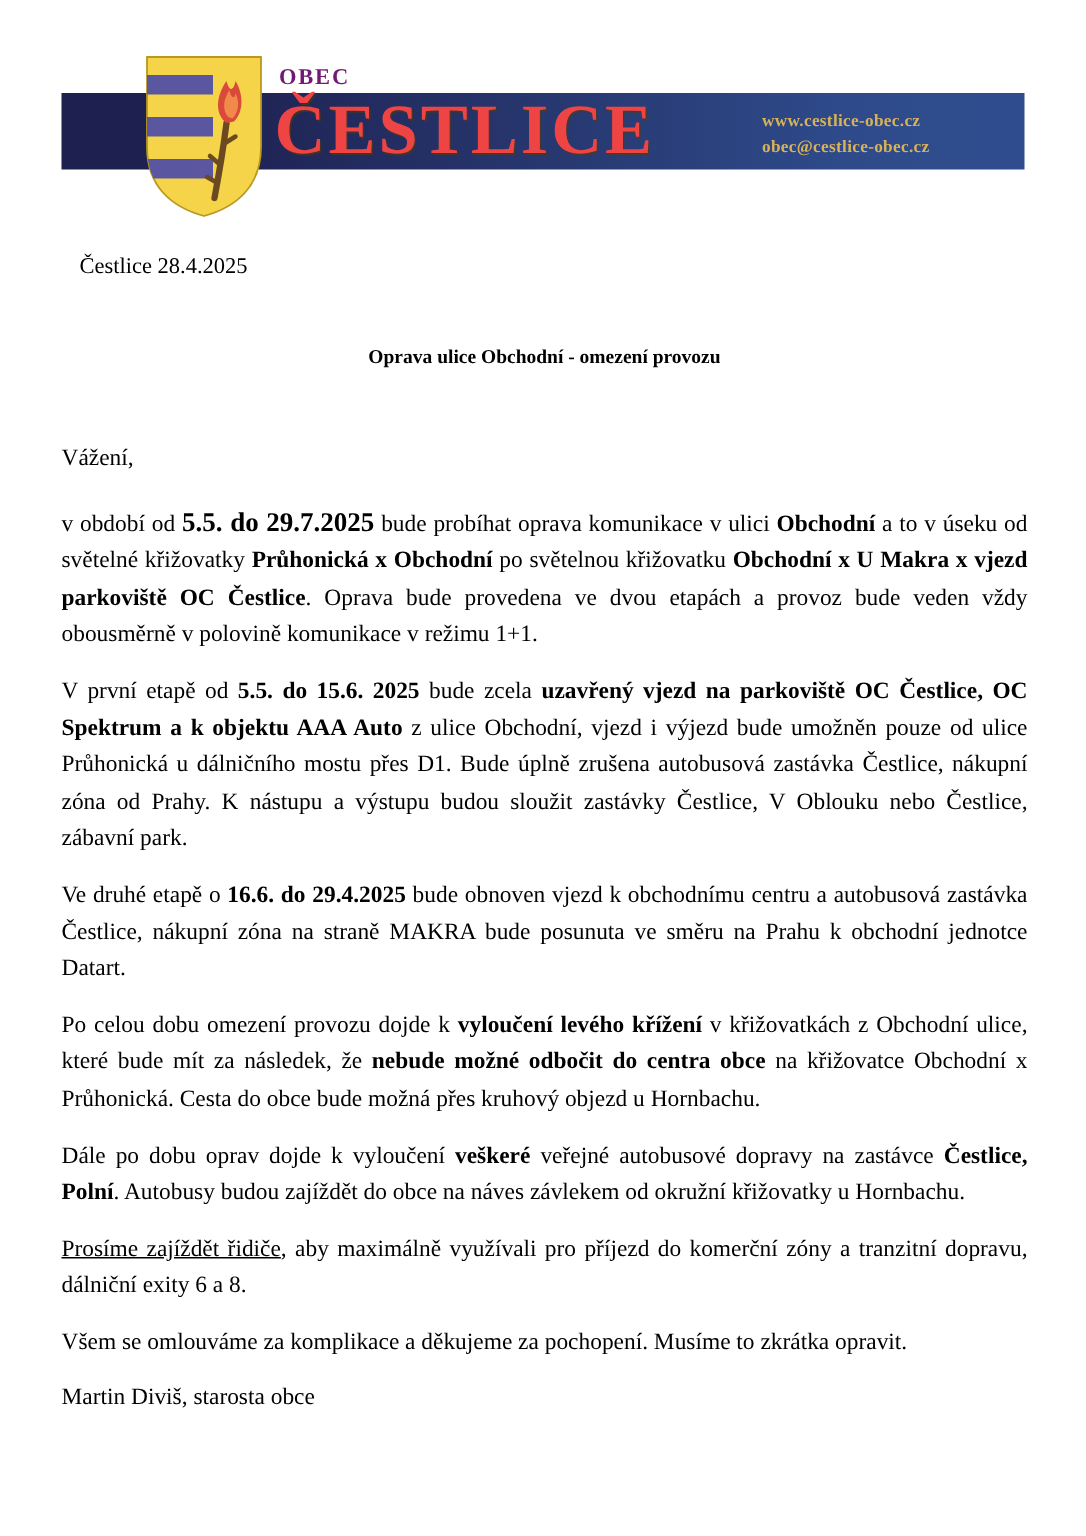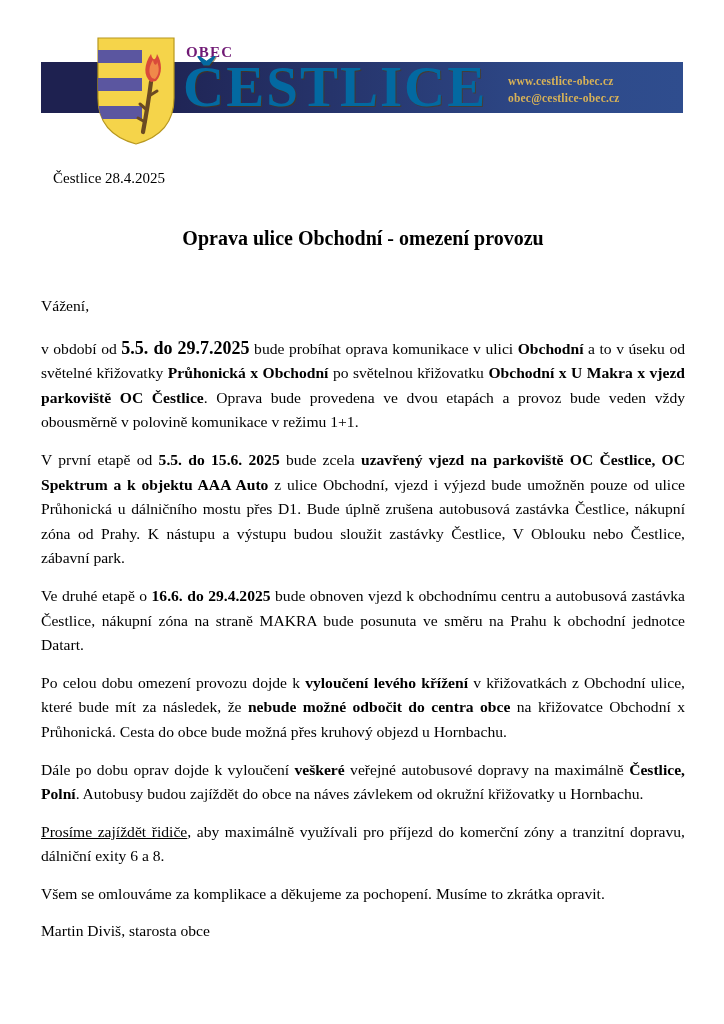--- a/index.html
+++ b/index.html
@@ -53,24 +53,24 @@
     letter-spacing: 1.2px;
     color: #701a75;
     z-index: 4;
   }
   .cestlice-word {
     position: absolute;
     left: 183px;
     top: 64px;
     font-family: "Liberation Serif", "DejaVu Serif", serif;
     font-weight: bold;
-    font-size: 57px;
+    font-size: 47px;
     line-height: 46px;
     letter-spacing: 2px;
-    color: #0369a1;
+    color: #ef4444;
     z-index: 4;
     text-shadow: 1px 1px 0 rgba(90,60,0,0.55);
   }
   .contact {
     position: absolute;
     left: 508px;
     top: 73px;
     z-index: 4;
     font-family: "Liberation Serif", "DejaVu Serif", serif;
     font-weight: bold;
@@ -87,21 +87,21 @@
     top: 168px;
     width: 644px;
   }
   .date-line {
     font-size: 15px;
     line-height: 20px;
     margin: 0 0 38px 12px;
   }
   .doc-title {
     text-align: center;
-    font-size: 20px;
+    font-size: 13px;
     font-weight: bold;
     line-height: 24px;
     margin: 0 0 44px 0;
   }
   p.para {
     font-size: 15.6px;
     line-height: 24.6px;
     text-align: justify;
     margin: 0 0 13px 0;
     hyphens: none;
@@ -169,20 +169,20 @@
   <p class="para salutation">Vážení,</p>
 
   <p class="para"><span>v období od </span><span class="big-bold">5.5. do 29.7.2025</span><span> bude probíhat oprava komunikace v ulici </span><b>Obchodní</b><span> a to v úseku od světelné křižovatky </span><b>Průhonická x Obchodní</b><span> po světelnou křižovatku </span><b>Obchodní x U Makra x vjezd parkoviště OC Čestlice</b><span>. Oprava bude provedena ve dvou etapách a provoz bude veden vždy obousměrně v polovině komunikace v režimu 1+1.</span></p>
 
   <p class="para"><span>V první etapě od </span><b>5.5. do 15.6. 2025</b><span> bude zcela </span><b>uzavřený vjezd na parkoviště OC Čestlice, OC Spektrum a k objektu AAA Auto</b><span> z ulice Obchodní, vjezd i výjezd bude umožněn pouze od ulice Průhonická u dálničního mostu přes D1. Bude úplně zrušena autobusová zastávka Čestlice, nákupní zóna od Prahy. K nástupu a výstupu budou sloužit zastávky Čestlice, V Oblouku nebo Čestlice, zábavní park.</span></p>
 
   <p class="para"><span>Ve druhé etapě o </span><b>16.6. do 29.4.2025</b><span> bude obnoven vjezd k obchodnímu centru a autobusová zastávka Čestlice, nákupní zóna na straně MAKRA bude posunuta ve směru na Prahu k obchodní jednotce Datart.</span></p>
 
   <p class="para"><span>Po celou dobu omezení provozu dojde k </span><b>vyloučení levého křížení</b><span> v křižovatkách z Obchodní ulice, které bude mít za následek, že </span><b>nebude možné odbočit do centra obce</b><span> na křižovatce Obchodní x Průhonická. Cesta do obce bude možná přes kruhový objezd u Hornbachu.</span></p>
 
-  <p class="para"><span>Dále po dobu oprav dojde k vyloučení </span><b>veškeré</b><span> veřejné autobusové dopravy na maximálně </span><b>Čestlice, Polní</b><span>. Autobusy budou zajíždět do obce na náves závlekem od okružní křižovatky u Hornbachu.</span></p>
+  <p class="para"><span>Dále po dobu oprav dojde k vyloučení </span><b>veškeré</b><span> veřejné autobusové dopravy na zastávce </span><b>Čestlice, Polní</b><span>. Autobusy budou zajíždět do obce na náves závlekem od okružní křižovatky u Hornbachu.</span></p>
 
   <p class="para gap-top-sm"><u>Prosíme zajíždět řidiče</u><span>, aby maximálně využívali pro příjezd do komerční zóny a tranzitní dopravu, dálniční exity 6 a 8.</span></p>
 
   <p class="para no-justify gap-top">Všem se omlouváme za komplikace a děkujeme za pochopení. Musíme to zkrátka opravit.</p>
 
   <p class="para no-justify gap-top-sm">Martin Diviš, starosta obce</p>
 </div>
 
 </body></html>

